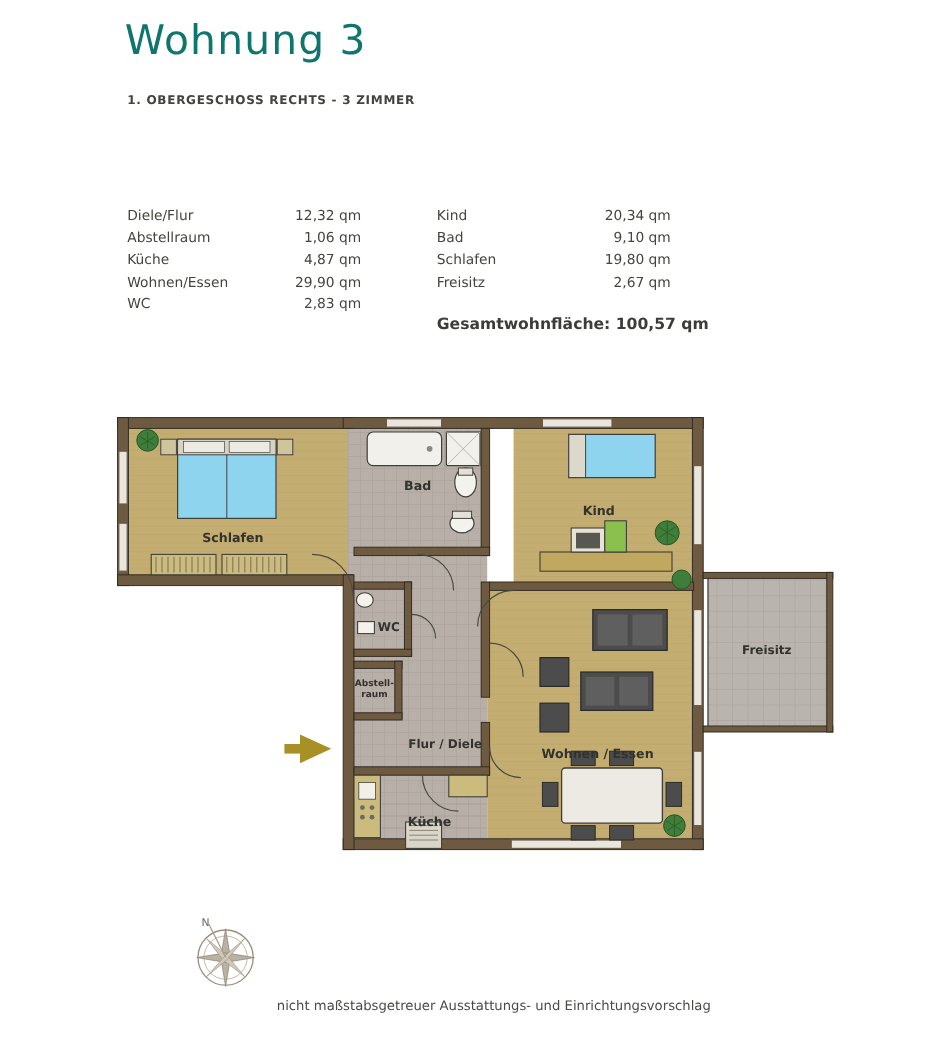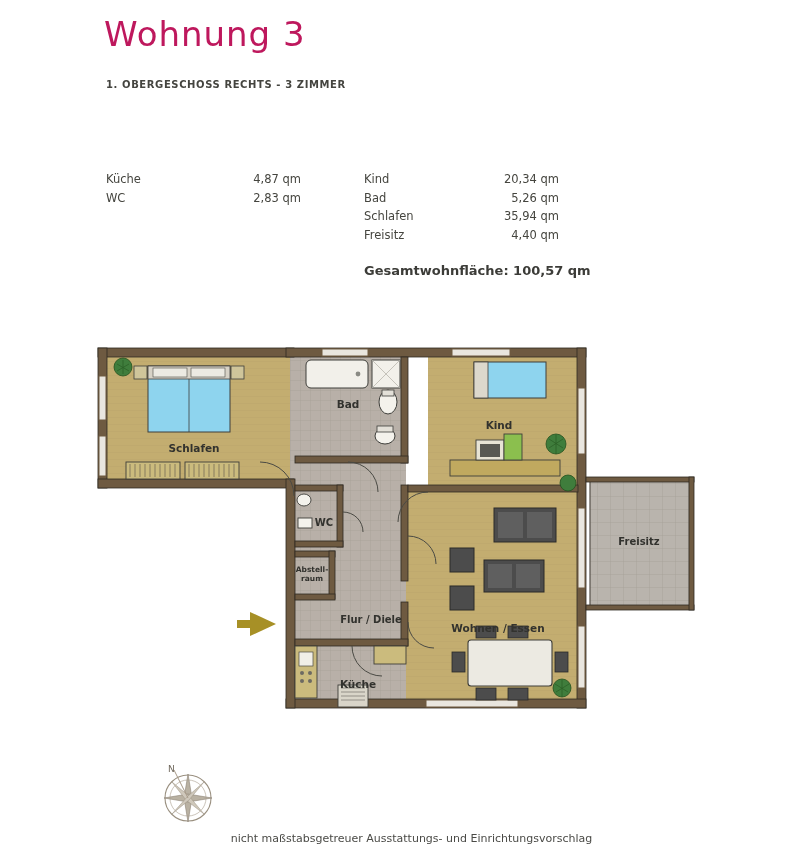--- a/index.html
+++ b/index.html
@@ -16,21 +16,21 @@
     overflow: hidden;
   }
 
   
   #title {
     position: absolute;
     left: 104px;
     top: 14px;
     font-size: 34px;
     letter-spacing: 1px;
-    color: #be185d;
+    color: #0f766e;
     font-family: "DejaVu Sans", sans-serif;
     font-weight: 400;
   }
   #subtitle {
     position: absolute;
     left: 106px;
     top: 79px;
     font-size: 10px;
     letter-spacing: 0.6px;
     font-weight: bold;
@@ -99,44 +99,56 @@
 </style>
 </head>
 <body>
 
 <div id="title">Wohnung 3</div>
 <div id="subtitle">1. OBERGESCHOSS RECHTS - 3 ZIMMER</div>
 
 <div id="areas">
   <div class="area-col col-left">
     <div class="area-row">
+      <span class="lbl">Diele/Flur</span>
+      <span class="val">12,32 qm</span>
+    </div>
+    <div class="area-row">
+      <span class="lbl">Abstellraum</span>
+      <span class="val">1,06 qm</span>
+    </div>
+    <div class="area-row">
       <span class="lbl">Küche</span>
       <span class="val">4,87 qm</span>
     </div>
     <div class="area-row">
+      <span class="lbl">Wohnen/Essen</span>
+      <span class="val">29,90 qm</span>
+    </div>
+    <div class="area-row">
       <span class="lbl">WC</span>
       <span class="val">2,83 qm</span>
     </div>
   </div>
   <div class="area-col col-right">
     <div class="area-row">
       <span class="lbl">Kind</span>
       <span class="val">20,34 qm</span>
     </div>
     <div class="area-row">
       <span class="lbl">Bad</span>
-      <span class="val">5,26 qm</span>
+      <span class="val">9,10 qm</span>
     </div>
     <div class="area-row">
       <span class="lbl">Schlafen</span>
-      <span class="val">35,94 qm</span>
+      <span class="val">19,80 qm</span>
     </div>
     <div class="area-row">
       <span class="lbl">Freisitz</span>
-      <span class="val">4,40 qm</span>
+      <span class="val">2,67 qm</span>
     </div>
   </div>
   <div id="total">Gesamtwohnfläche: 100,57 qm</div>
 </div>
 
 <div id="plan">
 <svg width="620" height="420" viewBox="0 0 620 420" xmlns="http://www.w3.org/2000/svg">
   <defs>
     <pattern id="tile" width="10" height="10" patternUnits="userSpaceOnUse">
       <rect width="10" height="10" fill="#b8b0a8"></rect>

